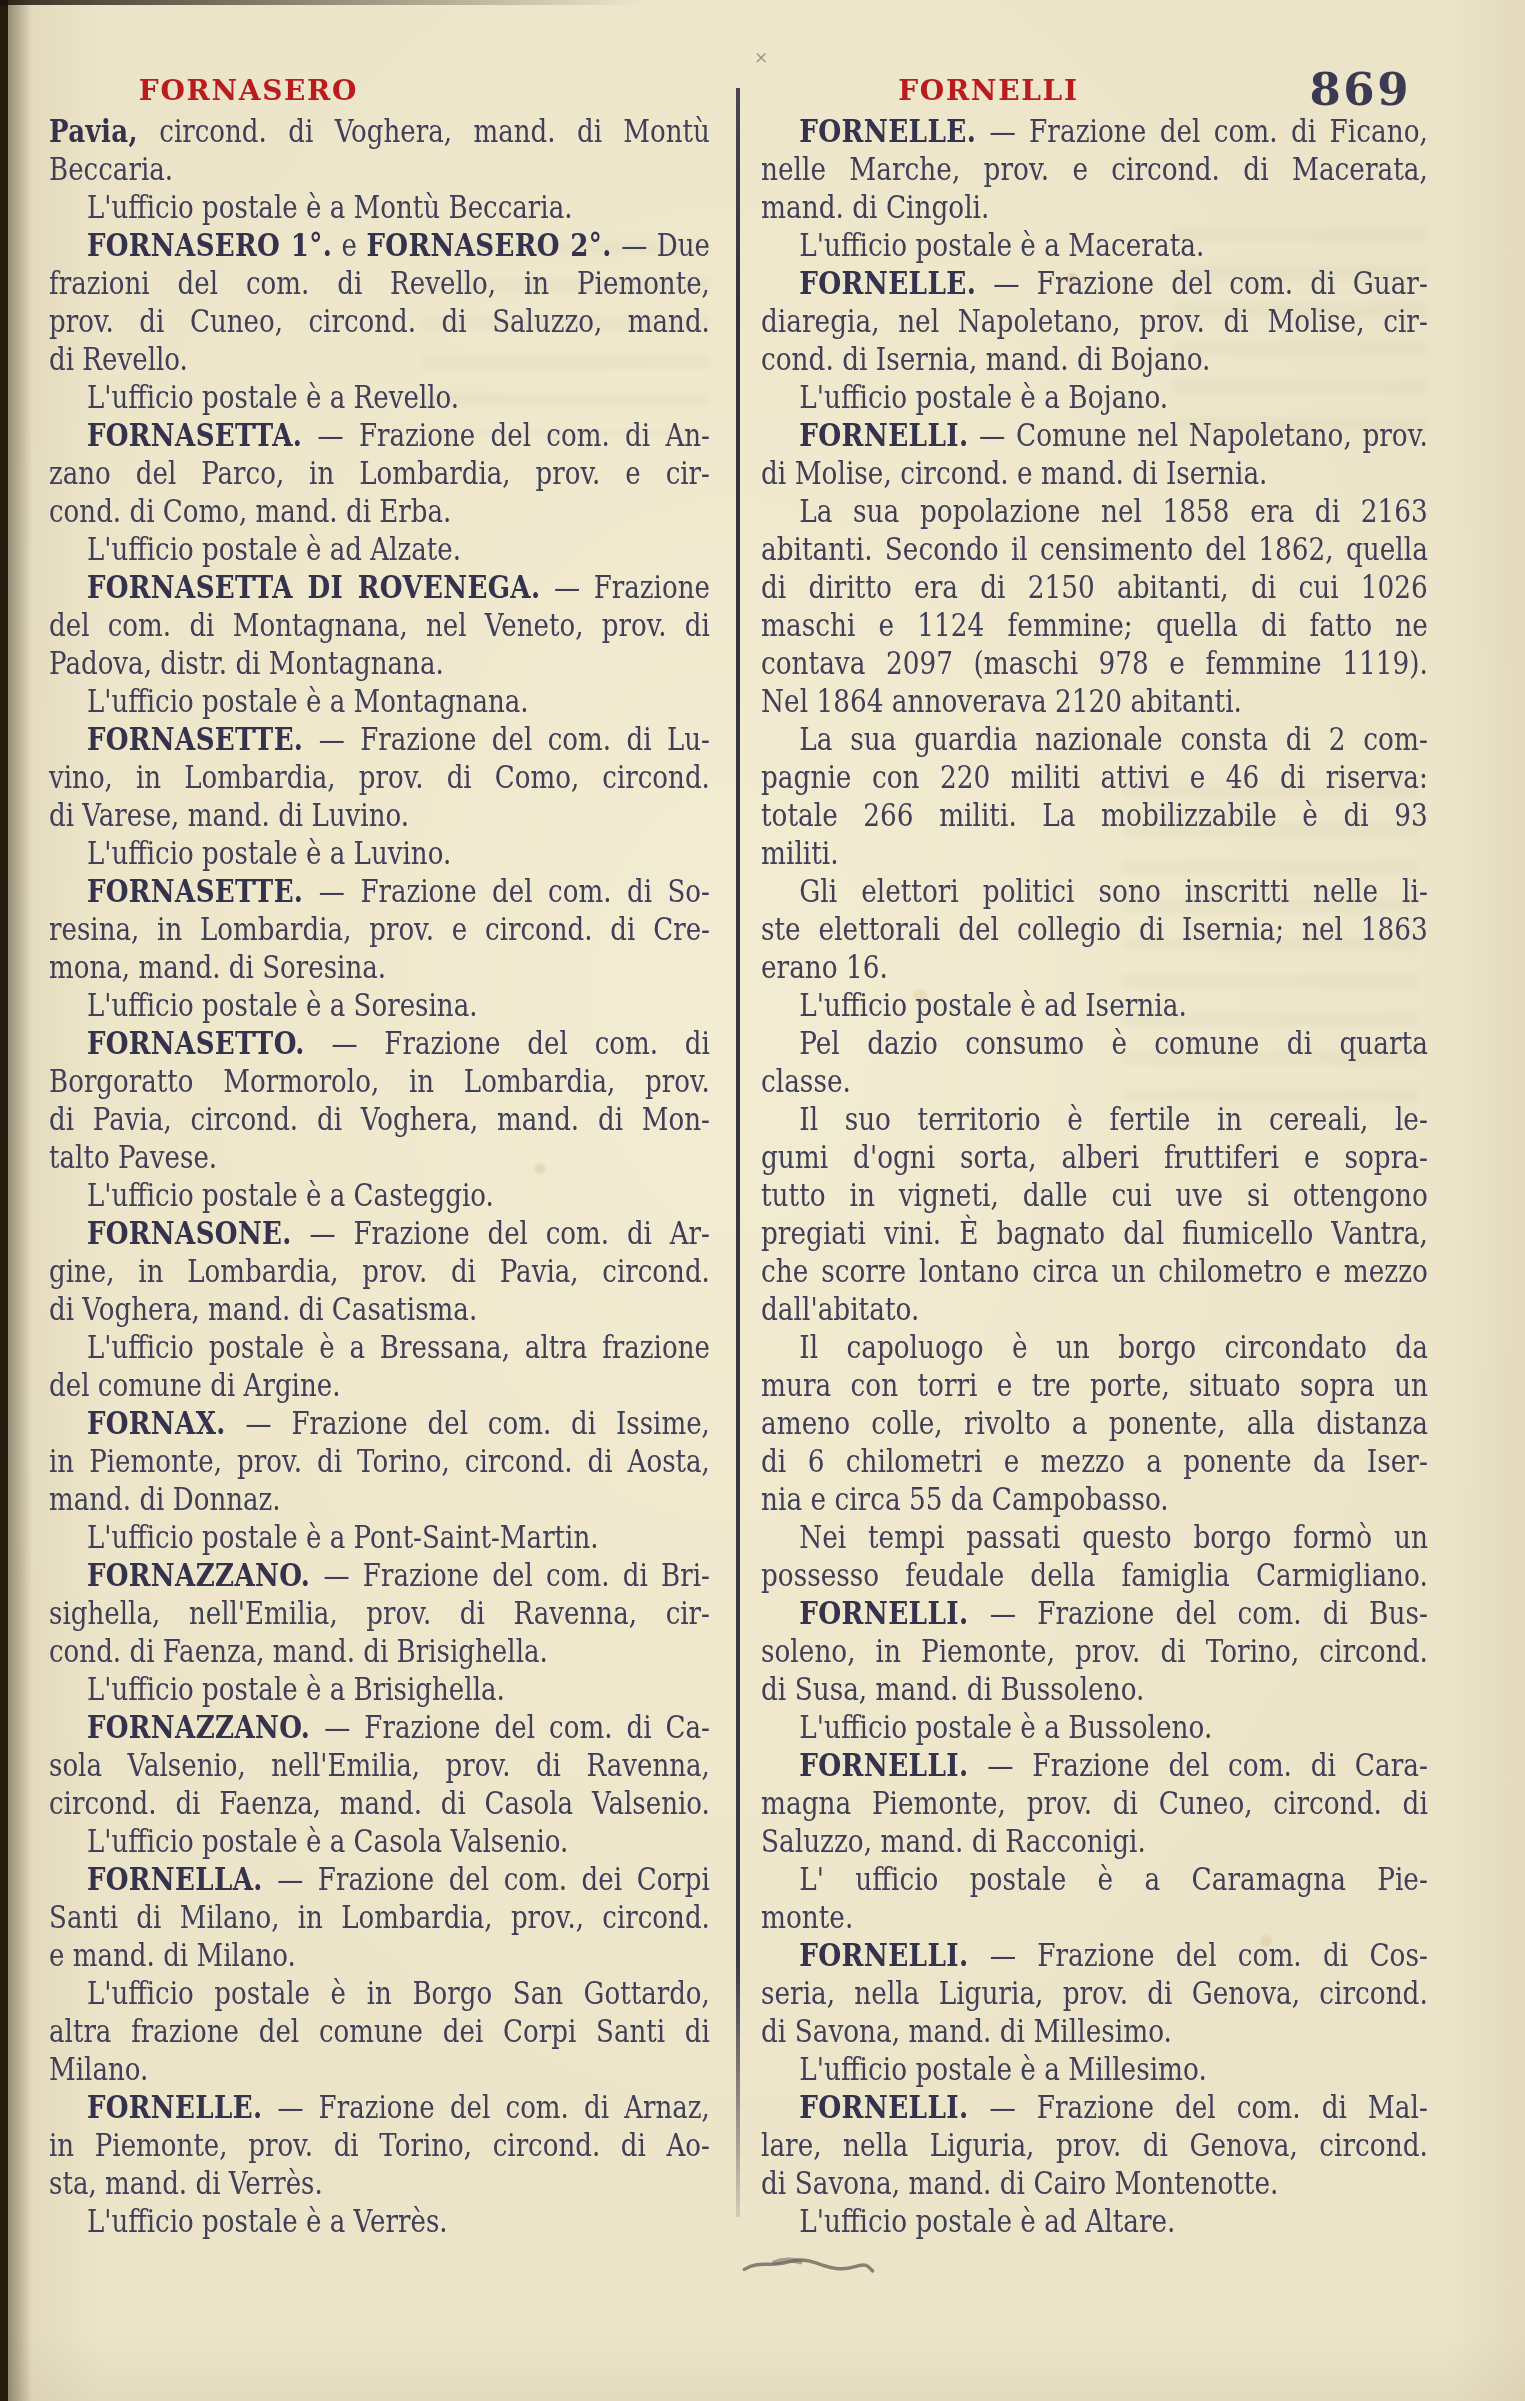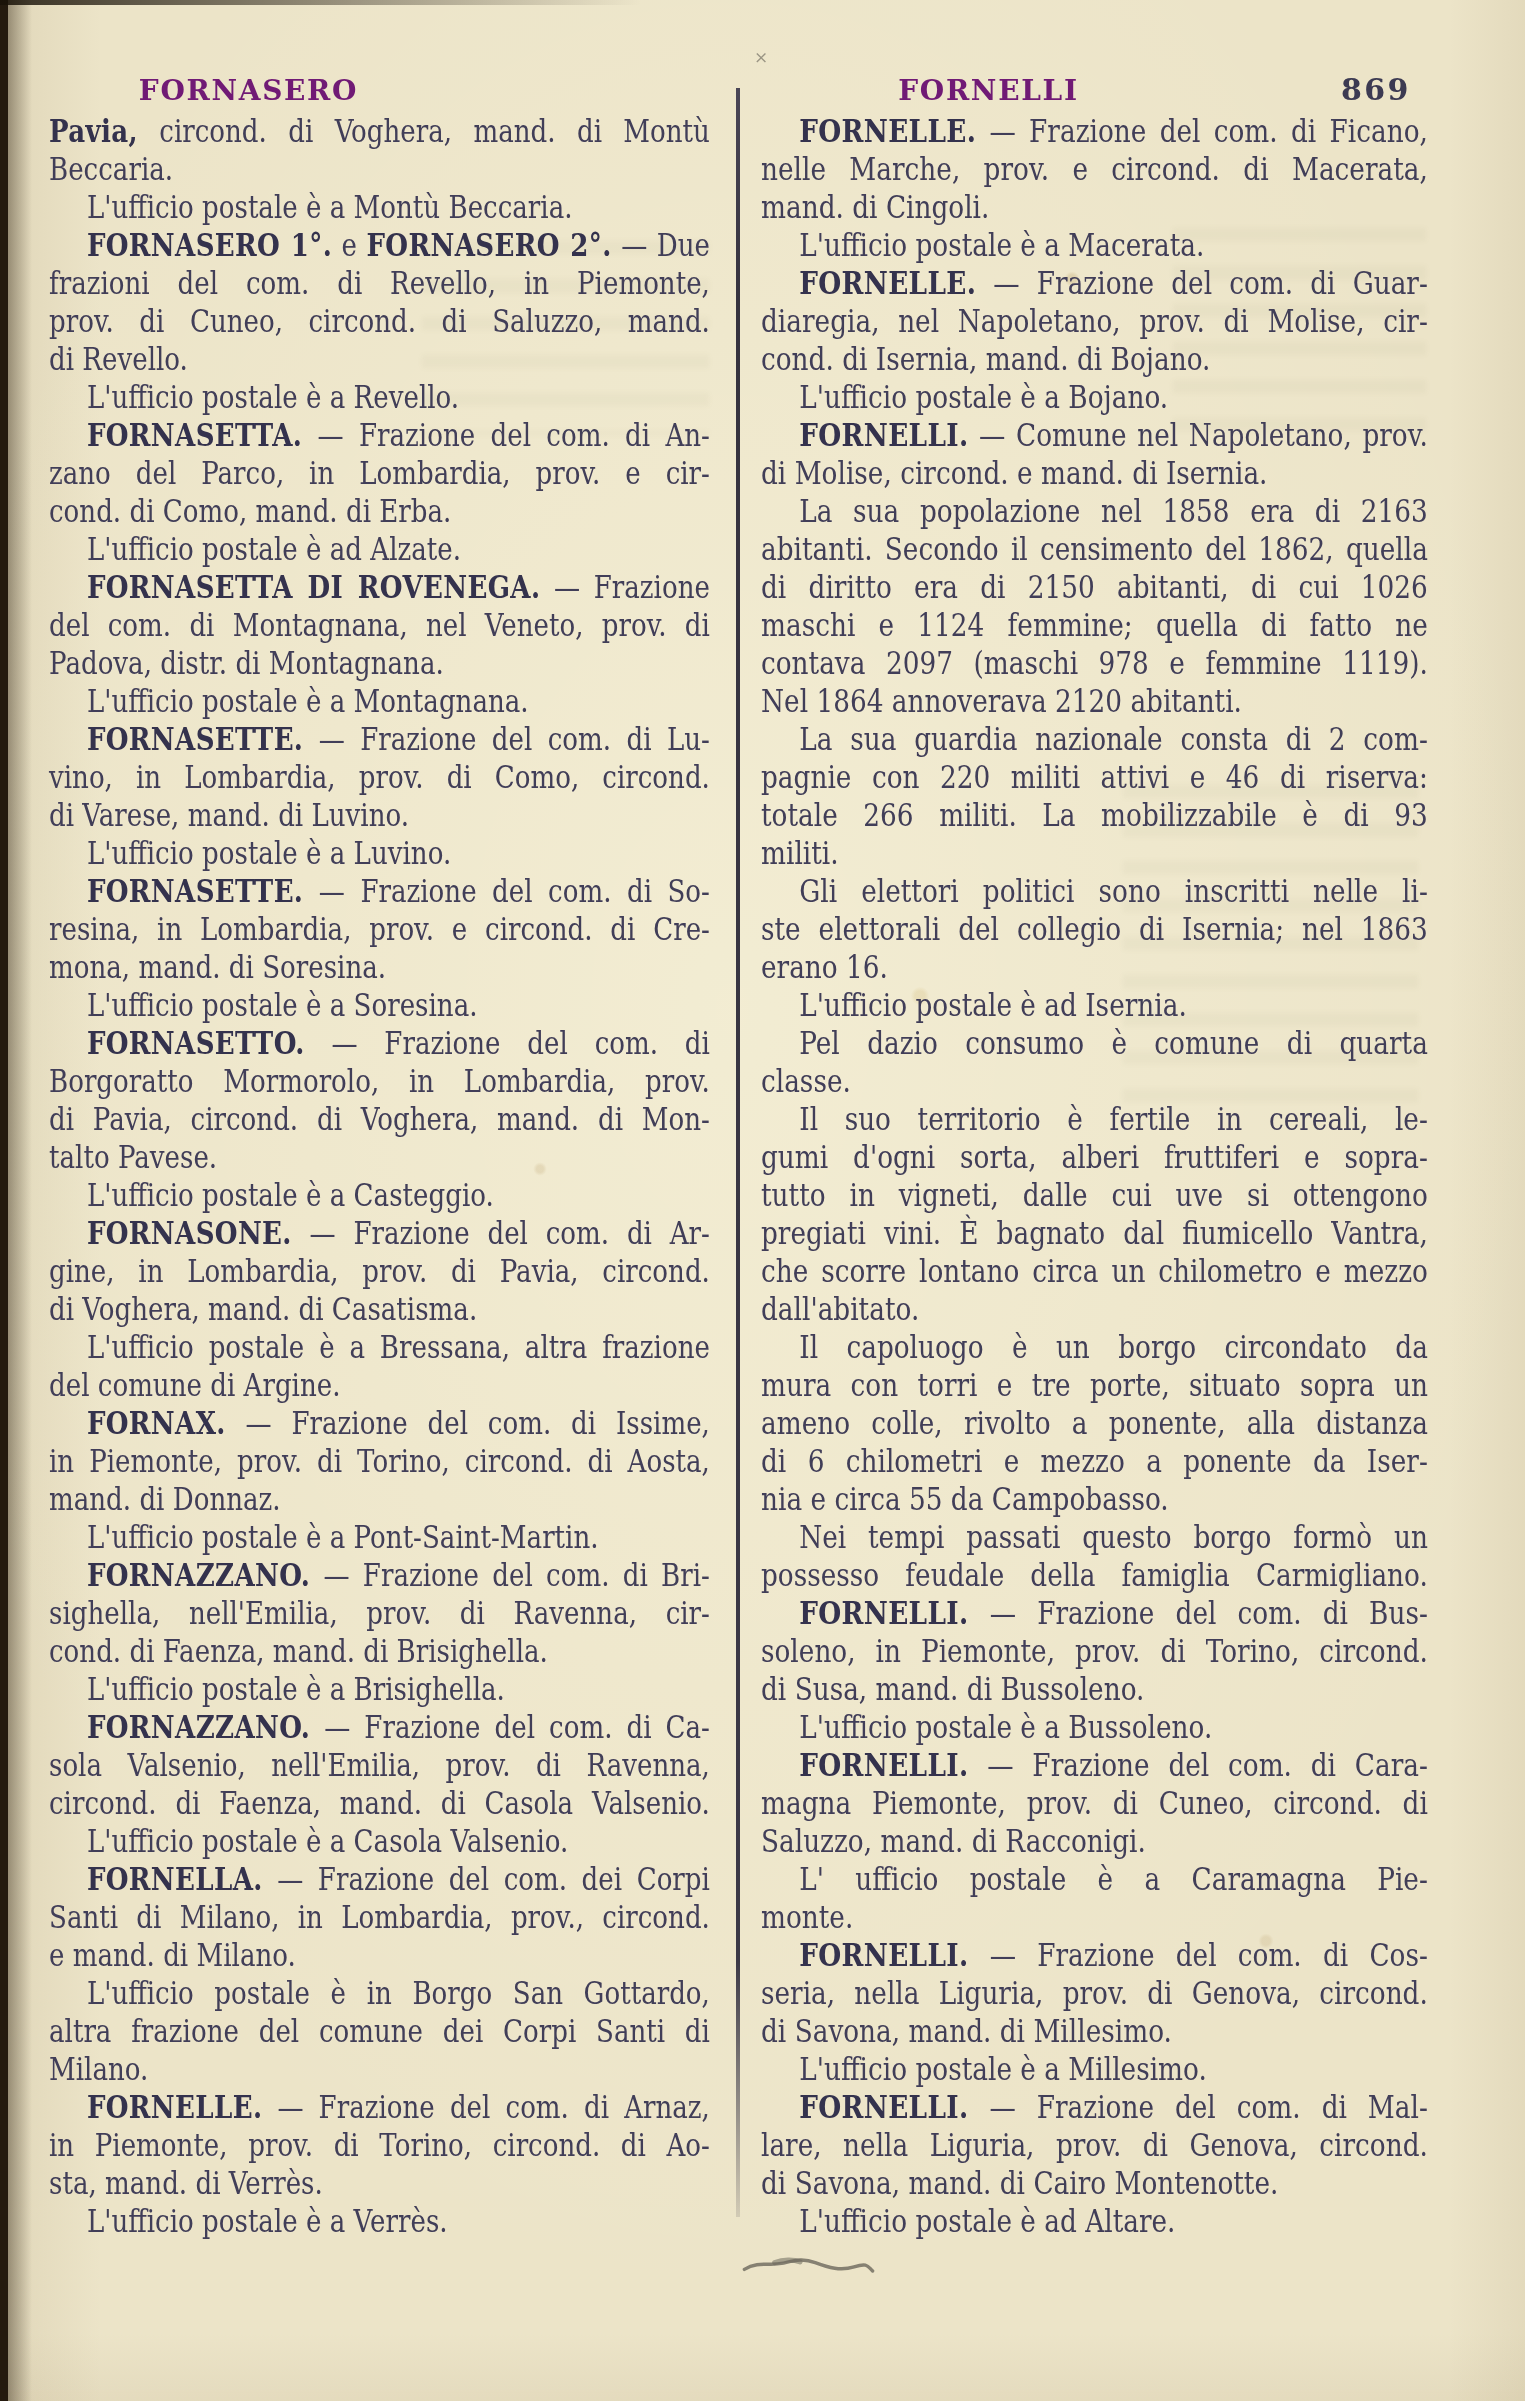--- a/index.html
+++ b/index.html
@@ -23,28 +23,28 @@
       linear-gradient(0deg, rgba(120,95,50,.07), rgba(120,95,50,0) 68px);
   }
   .gutter{position:absolute;left:0;top:0;width:8.4px;height:2401px;background:#241a0e;}
   .gutter-shadow{position:absolute;left:8.4px;top:0;width:23.6px;height:2401px;
     background:linear-gradient(90deg, rgba(40,28,12,.40), rgba(40,28,12,0));}
   .top-edge{position:absolute;left:0;top:0;width:642px;height:5px;
     background:linear-gradient(90deg, rgba(25,18,8,.85), rgba(25,18,8,0));}
 
   .runhead{
     position:absolute;top:76px;height:30px;line-height:30px;
-    font-size:28px;font-weight:bold;letter-spacing:1.7px;color:#701a75;
+    font-size:28px;font-weight:bold;letter-spacing:1.7px;color:#b91c1c;
     text-align:center;
   }
   #runhead-left{left:122px;width:253px;}
   #runhead-right{left:862px;width:253px;}
   .pagenum{
     position:absolute;top:71px;left:1300px;width:111px;height:37px;line-height:37px;
-    text-align:right;font-size:30px;font-weight:bold;color:#3c3a52;letter-spacing:2.5px;
+    text-align:right;font-size:45px;font-weight:bold;color:#3c3a52;letter-spacing:2.5px;
   }
 
   .divider{
     position:absolute;left:736px;top:88px;width:4.2px;height:2129px;
     background:linear-gradient(#4a4656, #36333f 10%, #3c3947 88%, rgba(60,57,71,.15));
   }
 
   .col{position:absolute;top:112px;}
   #col-left{left:49px;width:661px;}
   #col-right{left:761px;width:667px;}

